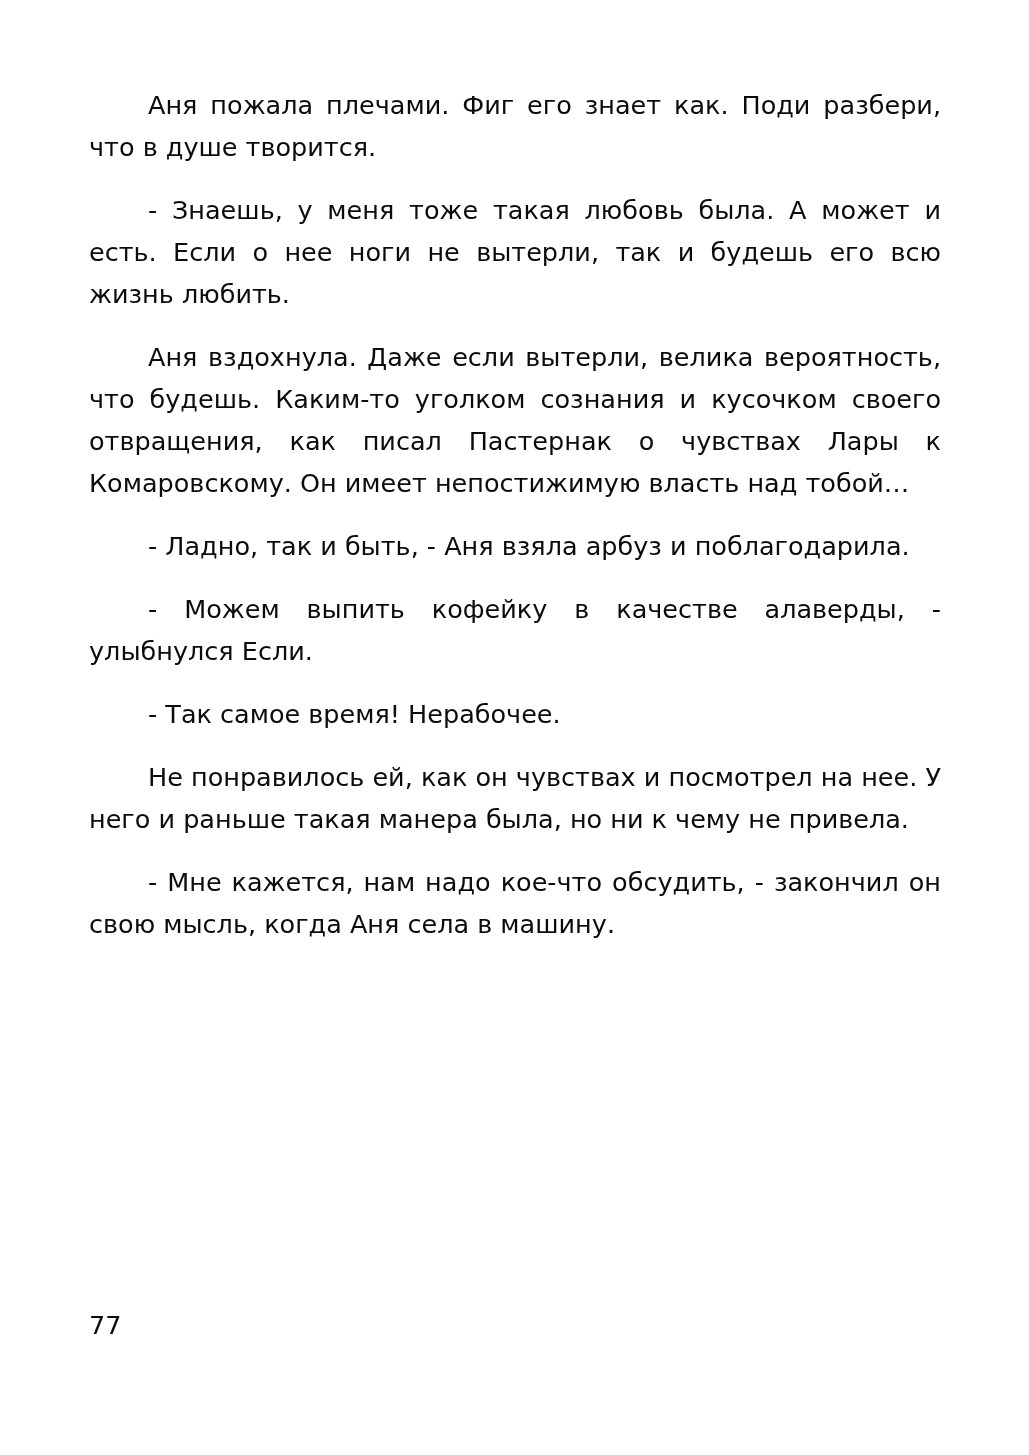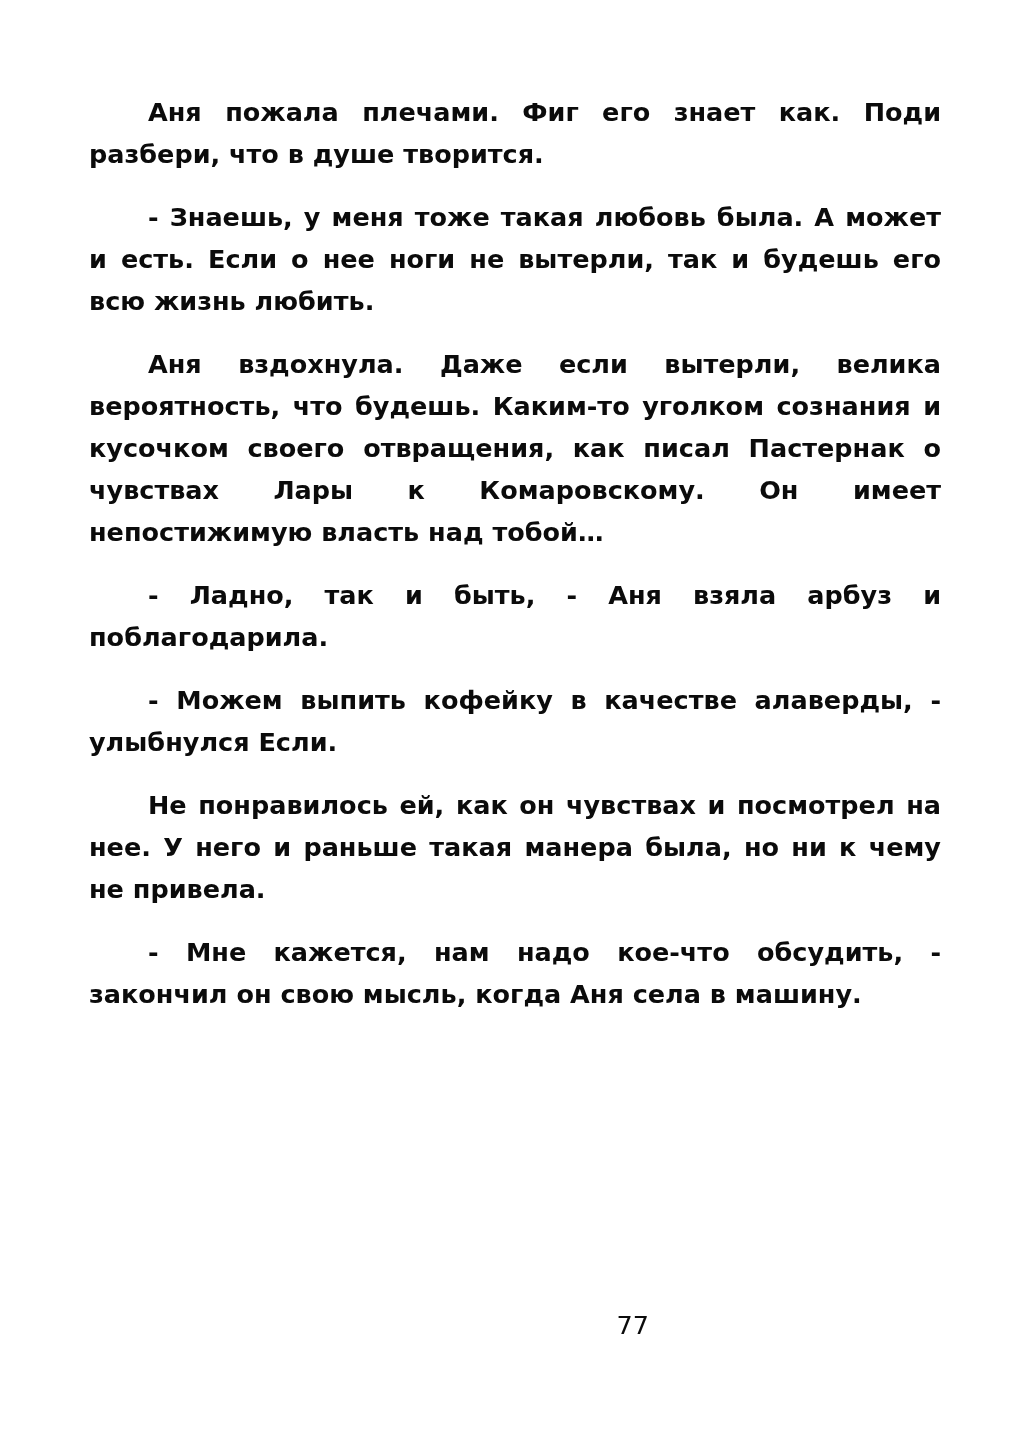--- a/index.html
+++ b/index.html
@@ -17,57 +17,58 @@
     overflow: hidden;
     font-family: "DejaVu Sans", "Liberation Sans", sans-serif;
   }
   .text-block {
     position: absolute;
     left: 89px;
     top: 84px;
     width: 852px;
   }
   p.para {
-    margin: 7px 0 21px 0;
+    margin: 0 0 21px 0;
     padding: 0;
     font-size: 25.5px;
     line-height: 42px;
     color: #0b0b0b;
     text-align: justify;
     text-indent: 59px;
-    font-weight: 700;
+    font-weight: 400;
     letter-spacing: 0px;
     word-spacing: 0px;
     -webkit-font-smoothing: antialiased;
   }
   p.para:last-child {
     margin-bottom: 0;
   }
   .page-number {
     position: absolute;
     left: 89px;
     top: 1308px;
     width: 560px;
-    text-align: right;
+    text-align: left;
     font-size: 25.5px;
     line-height: 34px;
     color: #0b0b0b;
     font-weight: 400;
   }
 </style>
 </head>
 <body>
 
 <div class="page">
 
   <div class="text-block">
     <p class="para">Аня пожала плечами. Фиг его знает как. Поди разбери, что в душе творится.</p>
     <p class="para">- Знаешь, у меня тоже такая любовь была. А может и есть. Если о нее ноги не вытерли, так и будешь его всю жизнь любить.</p>
     <p class="para">Аня вздохнула. Даже если вытерли, велика вероятность, что будешь. Каким-то уголком сознания и кусочком своего отвращения, как писал Пастернак о чувствах Лары к Комаровскому. Он имеет непостижимую власть над тобой…</p>
     <p class="para">- Ладно, так и быть, - Аня взяла арбуз и поблагодарила.</p>
     <p class="para">- Можем выпить кофейку в качестве алаверды, - улыбнулся Если.</p>
+    <p class="para">- Так самое время! Нерабочее.</p>
     <p class="para">Не понравилось ей, как он чувствах и посмотрел на нее. У него и раньше такая манера была, но ни к чему не привела.</p>
     <p class="para">- Мне кажется, нам надо кое-что обсудить, - закончил он свою мысль, когда Аня села в машину.</p>
   </div>
 
   <div class="page-number">77</div>
 
 </div>
 
 </body></html>

